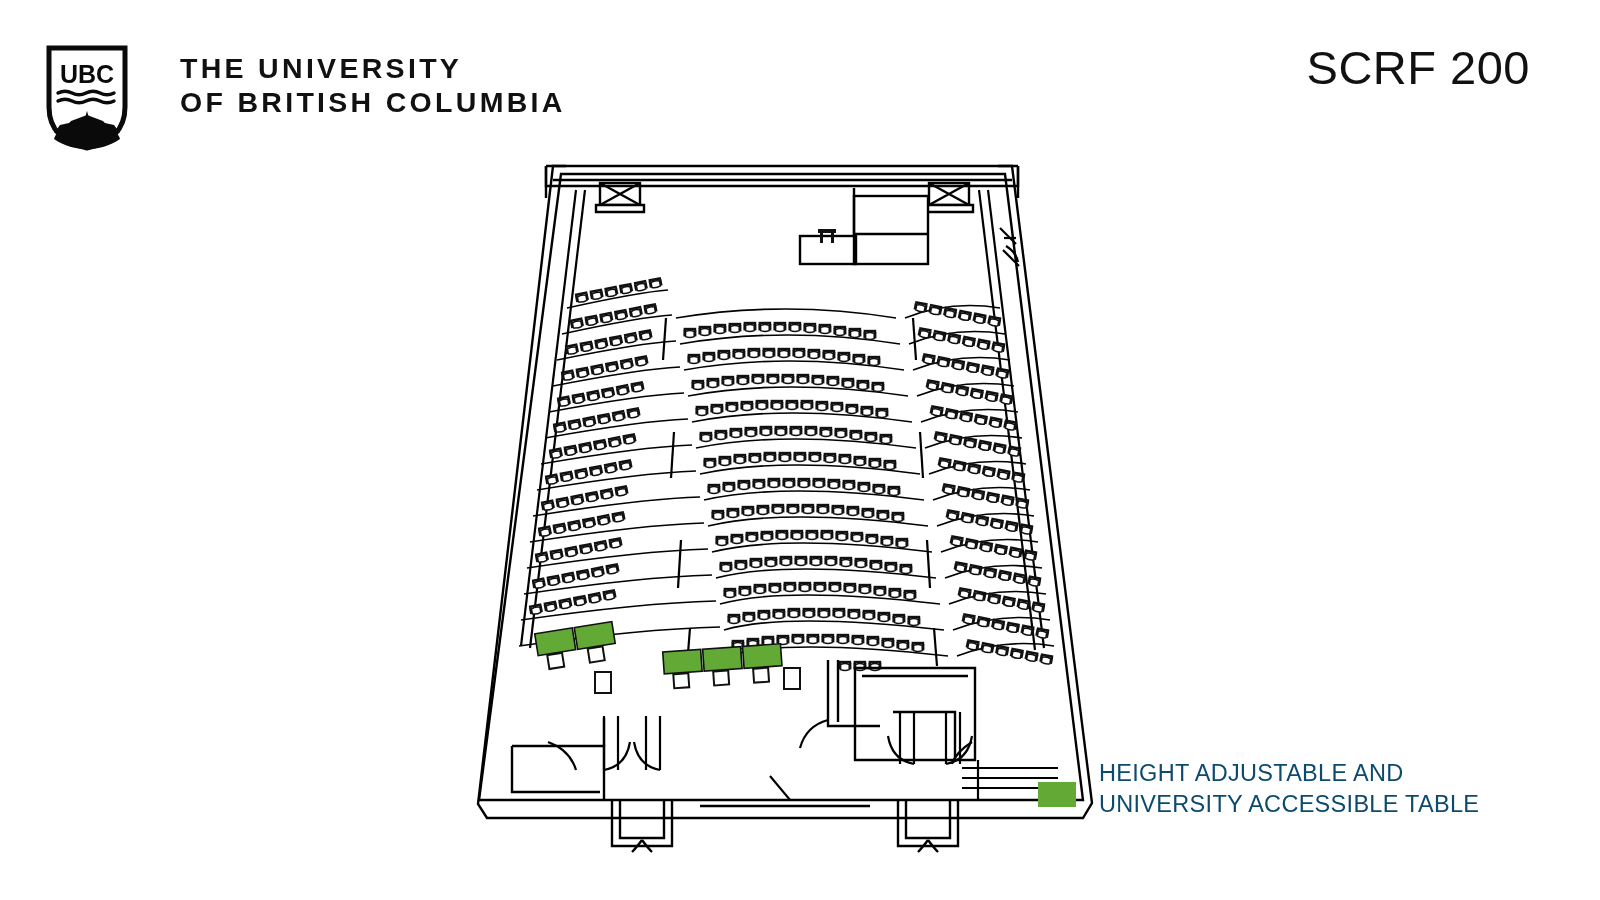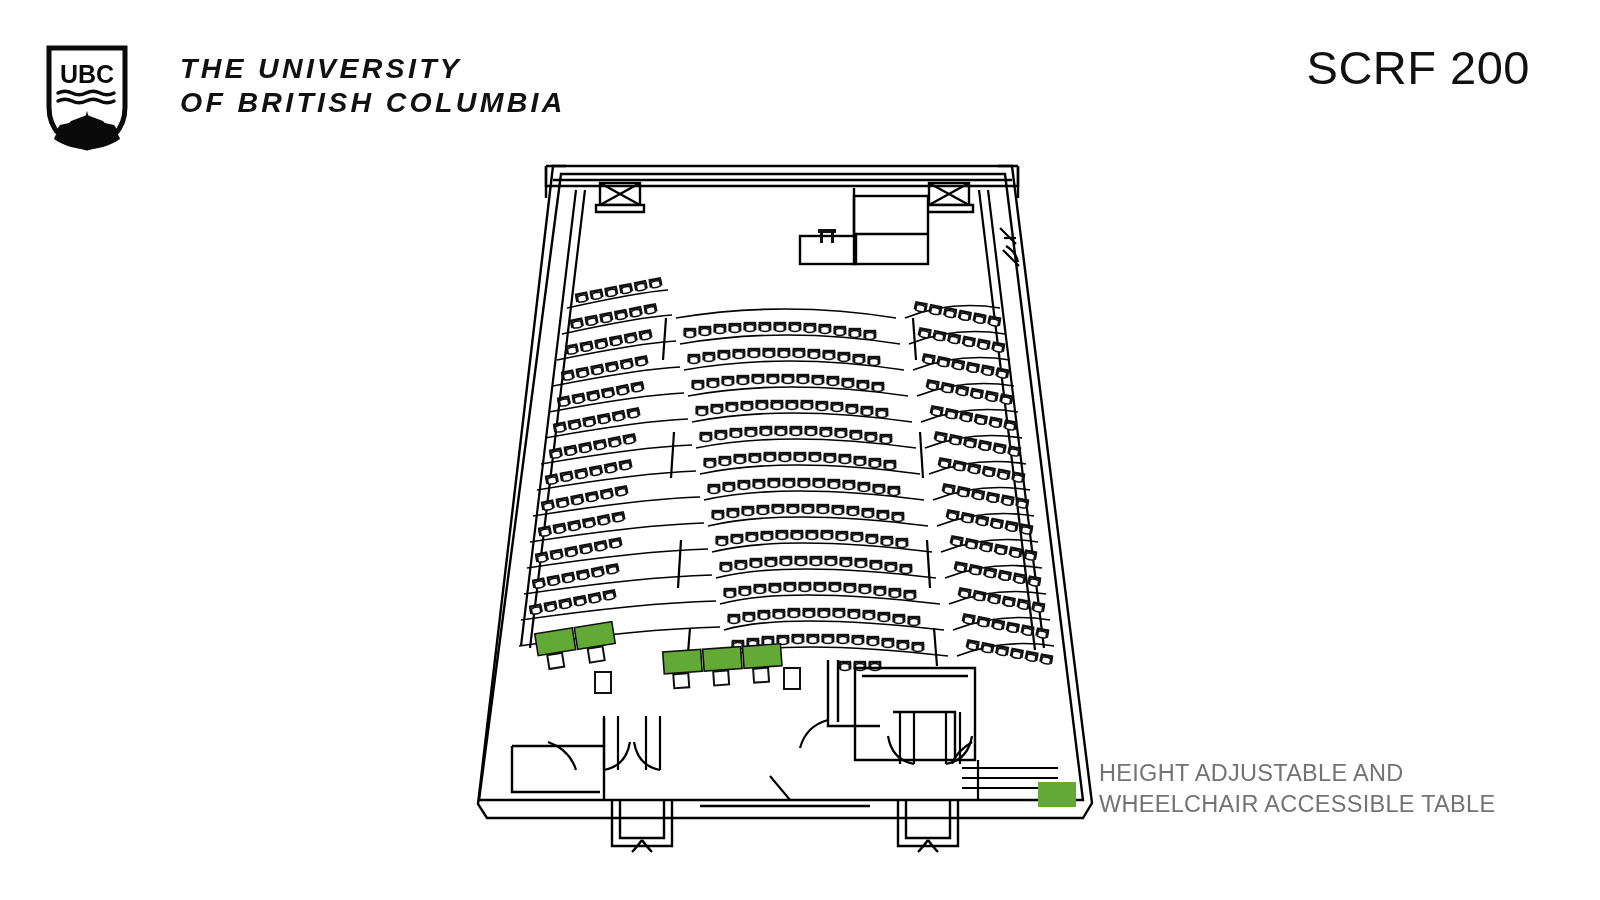--- a/index.html
+++ b/index.html
@@ -42,21 +42,20 @@
     margin-top: 9px;
     line-height: 1.0;
   }
   .wordmark-line {
     font-size: 28.5px;
     font-weight: bold;
     letter-spacing: 3.3px;
     color: #111111;
     white-space: nowrap;
     display: block;
-    font-style: italic;
   }
   .wordmark-line.second { margin-top: 5px; }
 
   #room-title {
     position: absolute;
     right: 70px;
     top: 40px;
     font-size: 47px;
     letter-spacing: 0.5px;
     color: #111111;
@@ -91,21 +90,21 @@
     width: 38px;
     height: 25px;
     margin-top: 24px;
     flex: 0 0 auto;
   }
   #legend-text {
     margin-left: 23px;
     font-size: 23.5px;
     line-height: 1.33;
     letter-spacing: 0.3px;
-    color: #737373;
+    color: #0c4a6e;
     white-space: nowrap;
   }
   .legend-line { display: block; }
 </style>
 </head>
 <body>
 
 <div id="header">
 
   <div id="logo-block">
@@ -781,15 +780,15 @@
       <path d="M962 788 L1062 788"></path>
       <path d="M978 760 L978 800"></path>
     </g>
   </svg>
 </div>
 
 <div id="legend">
   <div id="legend-swatch" style="background: rgb(98, 170, 53);"></div>
   <div id="legend-text">
     <span class="legend-line">HEIGHT ADJUSTABLE AND</span>
-    <span class="legend-line">WHEELCHAIR ACCESSIBLE TABLE</span>
+    <span class="legend-line">UNIVERSITY ACCESSIBLE TABLE</span>
   </div>
 </div>
 
 </body></html>

